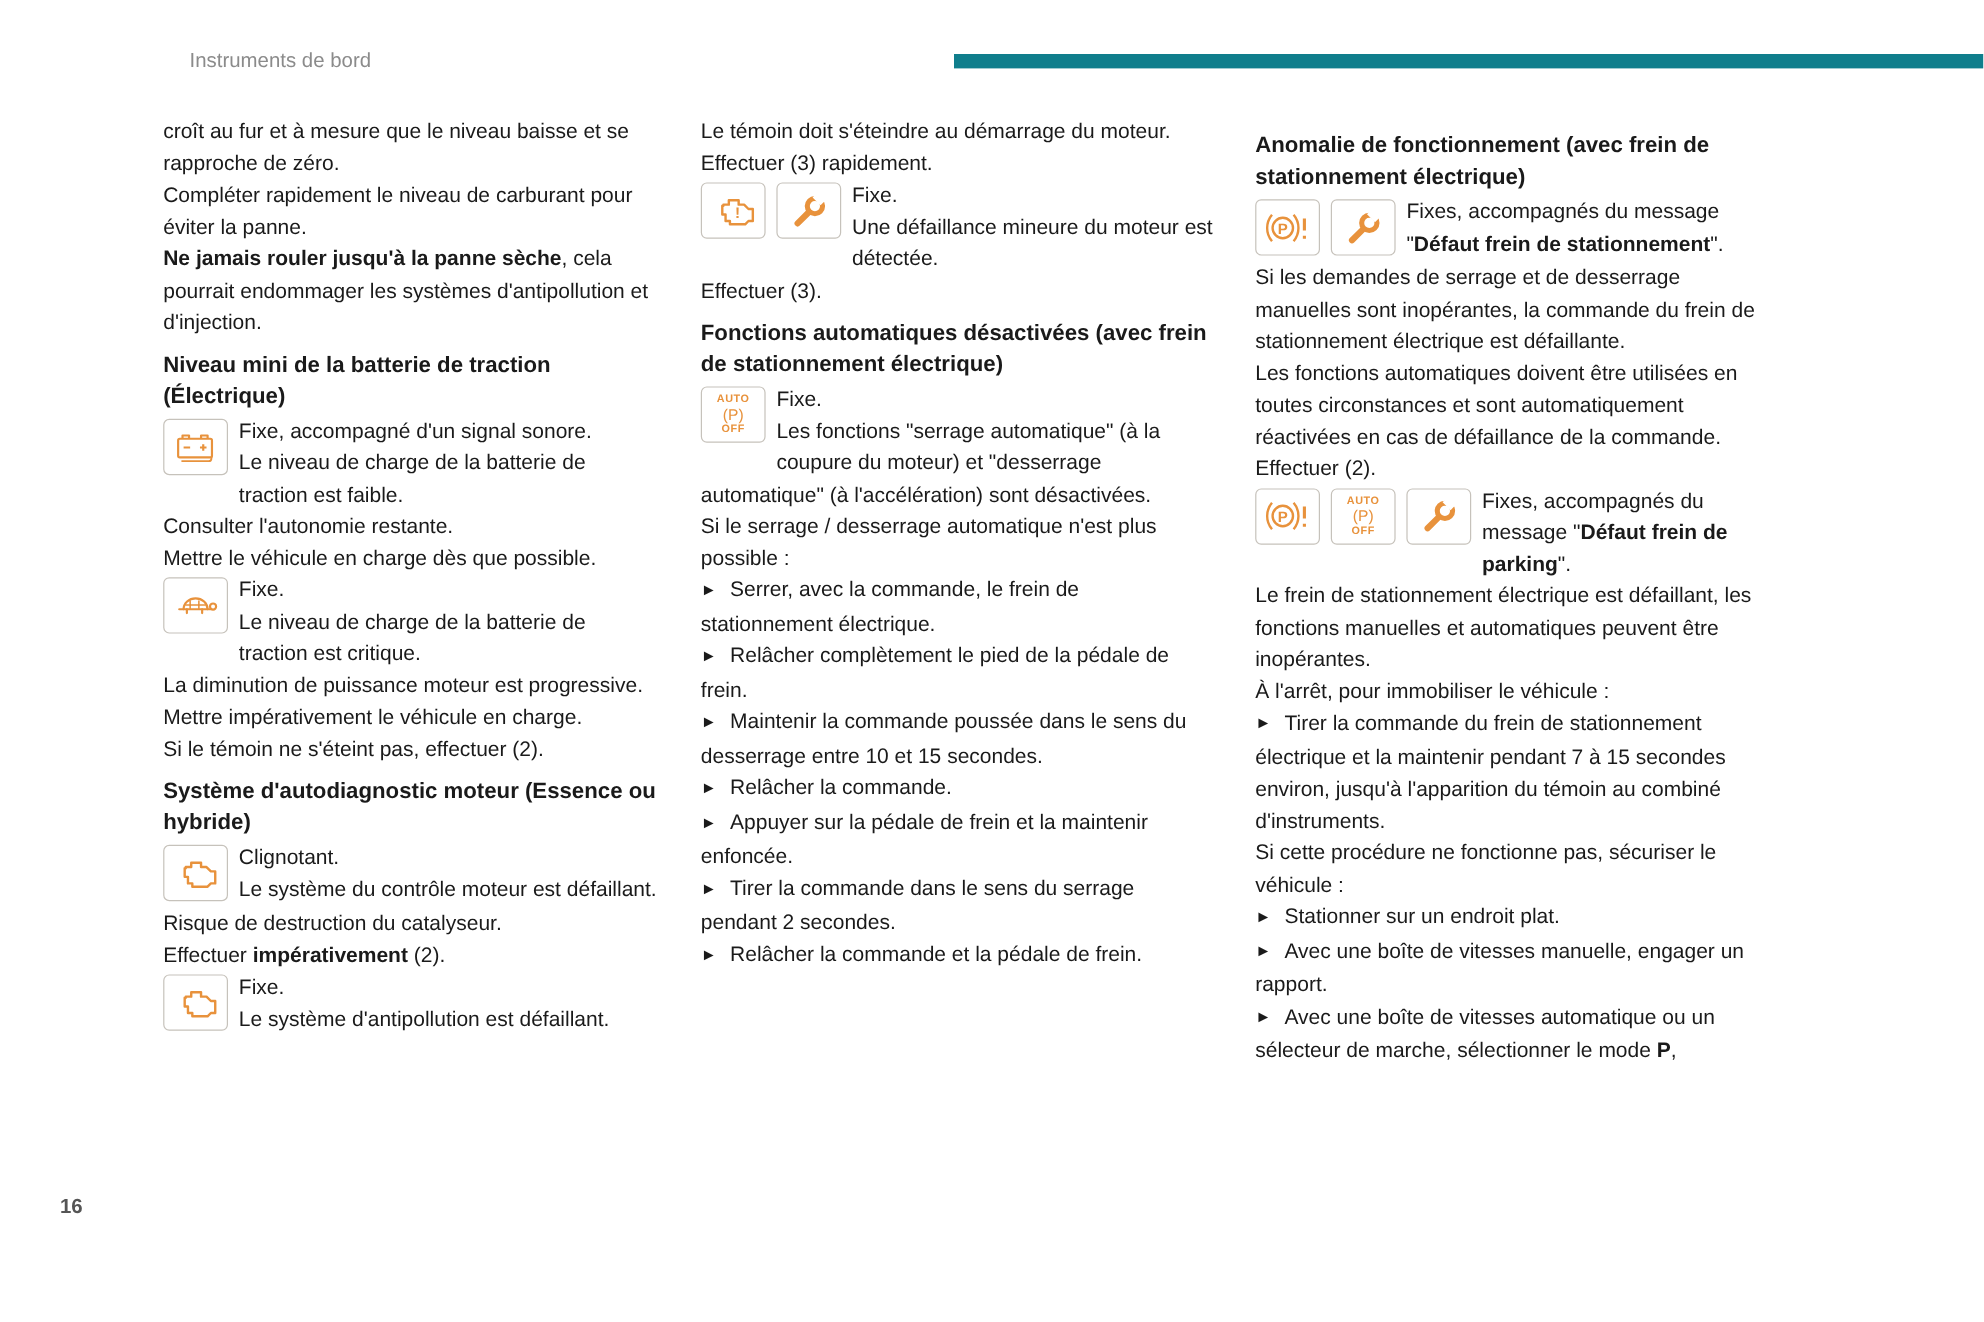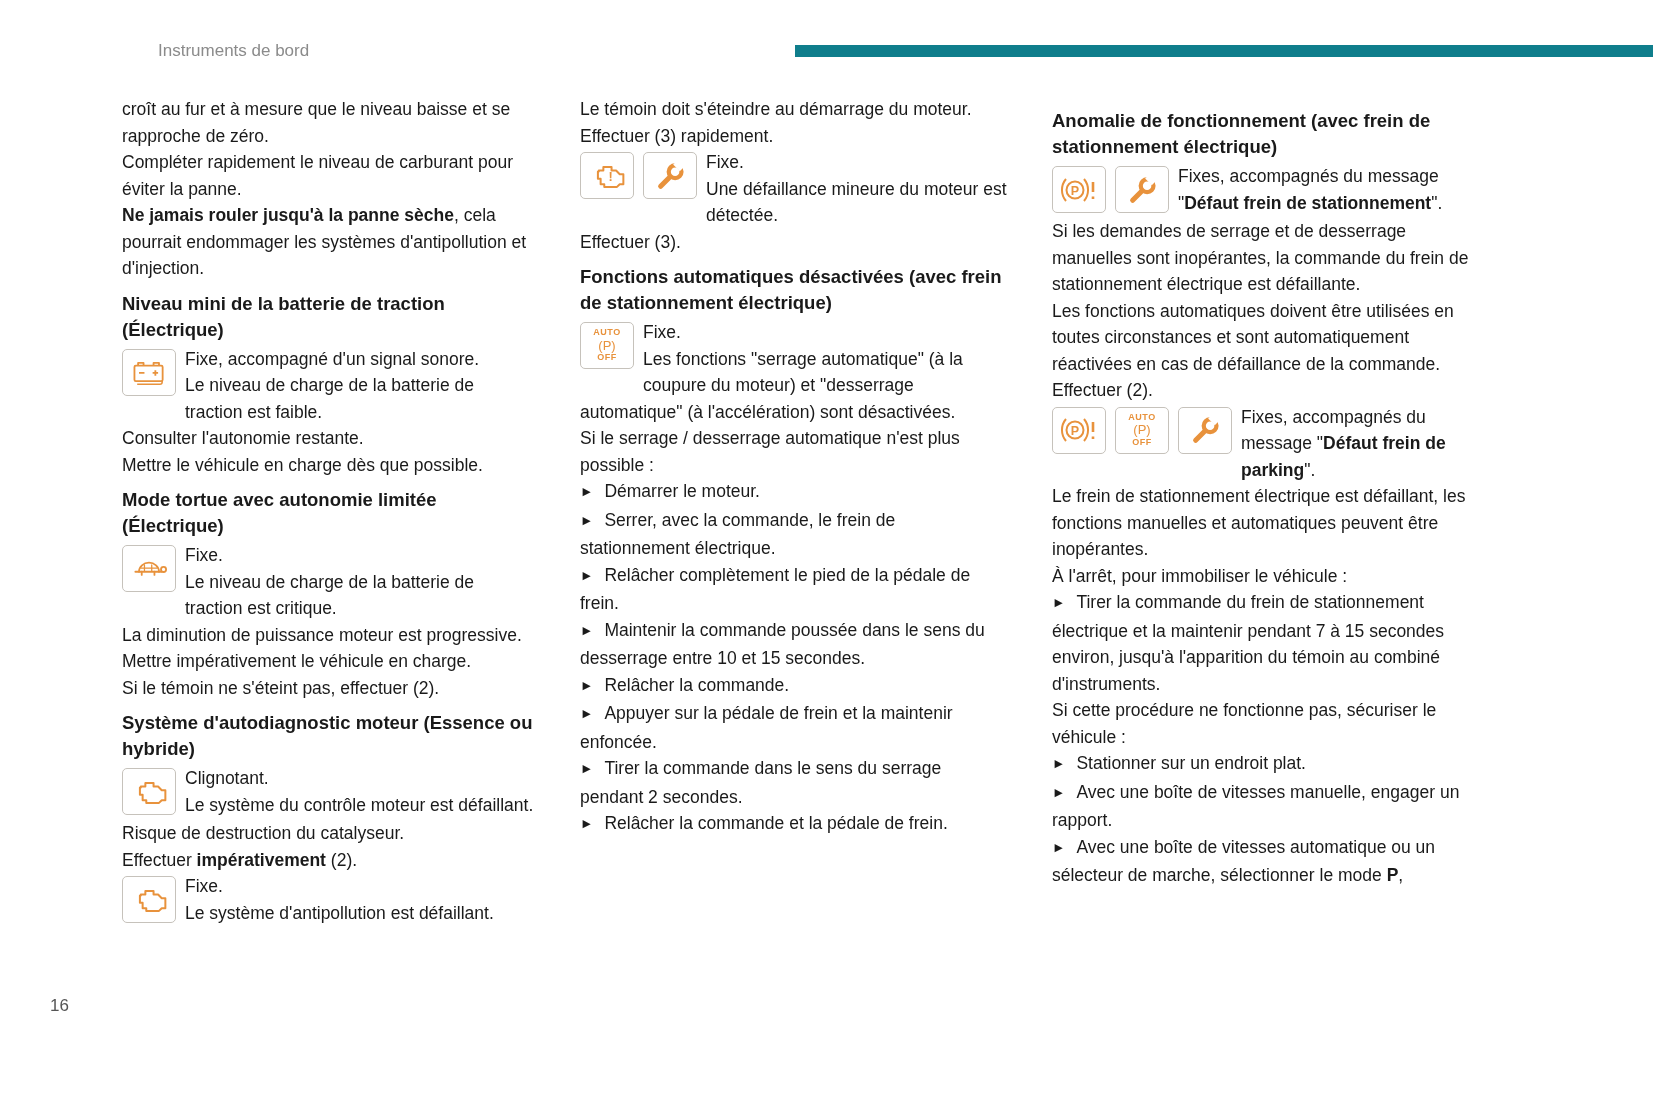--- a/index.html
+++ b/index.html
@@ -9,33 +9,33 @@
     --body:#1a1a1a;
     --running:#8b8b8b;
     --pagenum:#555555;
   }
   *{box-sizing:border-box;margin:0;padding:0;}
   html,body{background:#ffffff;}
   body{font-family:"Liberation Sans", sans-serif;color:var(--body);}
   .page{position:relative;width:1653px;height:1102px;background:#fff;overflow:hidden;}
   .running-head{position:absolute;left:122px;top:41px;font-size:17px;color:var(--running);margin-left:36px;}
   .accent-bar{position:absolute;left:795px;right:0;top:45px;height:12px;background:var(--accent);}
-  .columns{position:absolute;left:122px;top:96px;width:1354px;display:grid;
-           grid-template-columns:413px 427px 424px;column-gap:45px;align-items:start;}
+  .columns{position:absolute;left:136px;top:96px;width:1354px;display:grid;
+           grid-template-columns:413px 427px 424px;column-gap:35px;align-items:start;}
   .col{font-size:17.5px;line-height:26.5px;}
   .col p{margin:0;clear:both;}
   .col h2{clear:both;font-size:18.5px;line-height:26px;font-weight:bold;margin:9px 0 3px;color:var(--body);}
   .col h2:first-child{margin-top:12px;}
   .b{font-weight:bold;}
   .iconbox{float:left;width:54px;height:47px;margin:3px 9px 5px 0;border:1.6px solid var(--icon-border);
            border-radius:5px;display:flex;align-items:center;justify-content:center;
            color:var(--icon);background:#fff;}
   .iconbox svg{width:40px;height:34px;display:block;}
   .marker{font-size:13.5px;margin-right:11px;position:relative;top:-1px;}
-  .page-number{position:absolute;left:50px;top:996px;font-size:17px;font-weight:normal;color:var(--pagenum);}
+  .page-number{position:absolute;left:50px;top:996px;font-size:17px;font-weight:bold;color:var(--pagenum);}
   .apo{display:flex;flex-direction:column;align-items:center;line-height:1.05;gap:1px;}
   .apo-auto,.apo-off{font-size:9px;font-weight:bold;letter-spacing:.5px;}
   .apo-p{font-size:13px;}
 </style>
 </head>
 <body>
 
 <div class="page">
   <div class="running-head">Instruments de bord</div>
   <div class="accent-bar"></div>
@@ -49,21 +49,20 @@
         <p class="iconp"><span class="iconbox">
             <svg viewBox="0 0 44 36" fill="none" stroke="currentColor" stroke-width="2" stroke-linejoin="round">
               <path d="M10 11 v-3 h6 v3 M27 11 v-3 h6 v3"></path>
               <rect x="6" y="11" width="31" height="17" rx="1.5"></rect>
               <path d="M11 19 h6 M26 19 h6 M29 16 v6"></path>
               <path d="M9 31.5 h25 a2.5 2.5 0 0 0 2.5-2.5 v-1.5" stroke-width="1.7"></path>
             </svg>
           </span><span>Fixe, accompagné d'un signal sonore.</span><br><span>Le niveau de charge de la batterie de traction est faible.</span></p>
         <p class="para"><span>Consulter l'autonomie restante.</span></p>
         <p class="para"><span>Mettre le véhicule en charge dès que possible.</span></p>
-        <h2><span>Mode tortue avec autonomie limitée (Électrique)</span></h2>
         <p class="iconp"><span class="iconbox">
             <svg viewBox="0 0 44 30" fill="none" stroke="currentColor" stroke-width="2" stroke-linecap="round" stroke-linejoin="round">
               <path d="M11 18 a11 10 0 0 1 22 0"></path>
               <path d="M7 18 h29"></path>
               <circle cx="38" cy="15.5" r="2.8"></circle>
               <path d="M14 18 v3.5 M28 18 v3.5"></path>
               <path d="M17 10.5 v7 M25 10.5 v7 M13 14 h18" stroke-width="1.4"></path>
             </svg>
           </span><span>Fixe.</span><br><span>Le niveau de charge de la batterie de traction est critique.</span></p>
         <p class="para"><span>La diminution de puissance moteur est progressive.</span></p>
@@ -101,21 +100,20 @@
         <p class="para"><span>Effectuer (3).</span></p>
         <h2><span>Fonctions automatiques désactivées (avec frein de stationnement électrique)</span></h2>
         <p class="iconp"><span class="iconbox">
             <span class="apo">
               <span class="apo-auto">AUTO</span>
               <span class="apo-p">(P)</span>
               <span class="apo-off">OFF</span>
             </span>
           </span><span>Fixe.</span><br><span>Les fonctions "serrage automatique" (à la coupure du moteur) et "desserrage automatique" (à l'accélération) sont désactivées.</span></p>
         <p class="para"><span>Si le serrage / desserrage automatique n'est plus possible :</span></p>
-        <p class="bullet"><span class="marker">►</span><span>Démarrer le moteur.</span></p>
         <p class="bullet"><span class="marker">►</span><span>Serrer, avec la commande, le frein de stationnement électrique.</span></p>
         <p class="bullet"><span class="marker">►</span><span>Relâcher complètement le pied de la pédale de frein.</span></p>
         <p class="bullet"><span class="marker">►</span><span>Maintenir la commande poussée dans le sens du desserrage entre 10 et 15 secondes.</span></p>
         <p class="bullet"><span class="marker">►</span><span>Relâcher la commande.</span></p>
         <p class="bullet"><span class="marker">►</span><span>Appuyer sur la pédale de frein et la maintenir enfoncée.</span></p>
         <p class="bullet"><span class="marker">►</span><span>Tirer la commande dans le sens du serrage pendant 2 secondes.</span></p>
         <p class="bullet"><span class="marker">►</span><span>Relâcher la commande et la pédale de frein.</span></p>
       </section>
     <section class="col">
         <h2><span>Anomalie de fonctionnement (avec frein de stationnement électrique)</span></h2>

